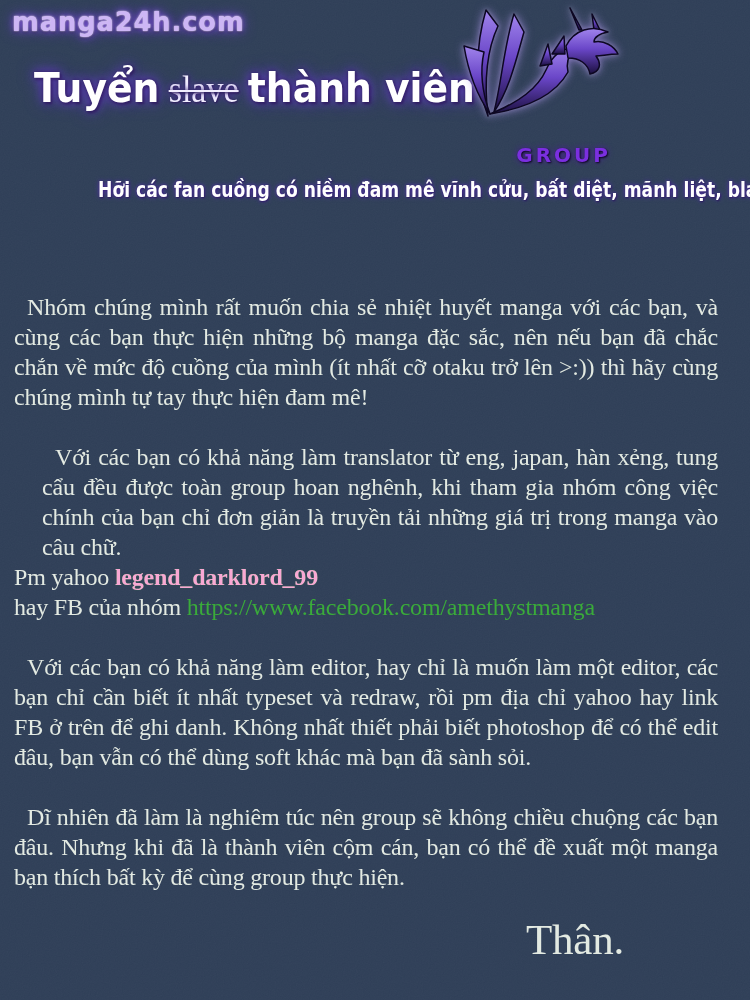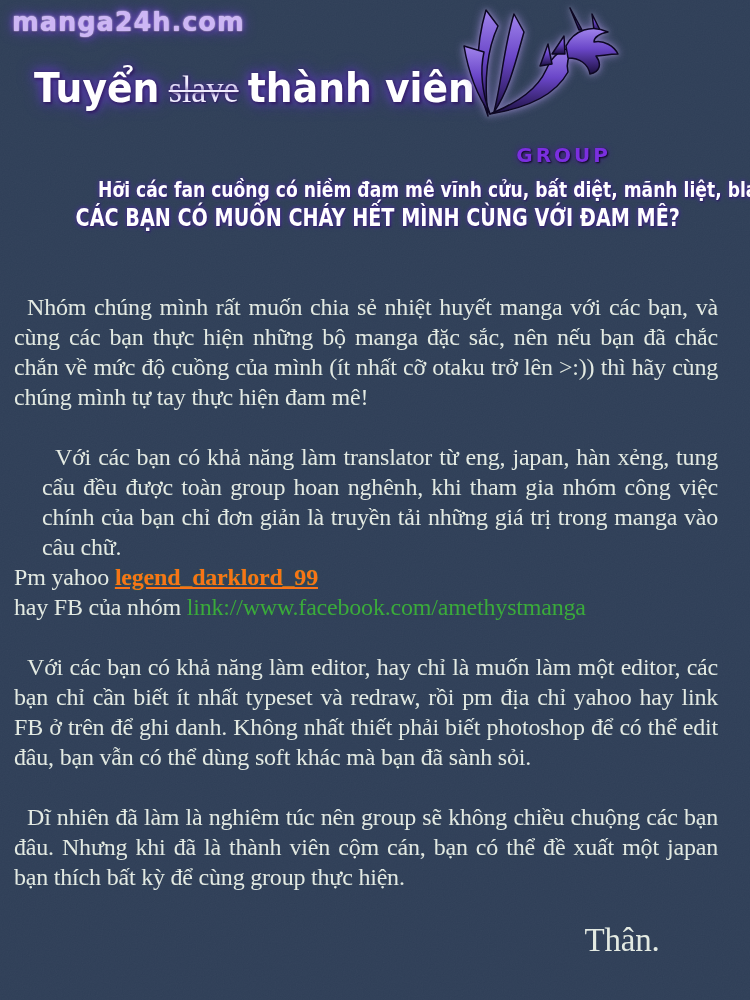--- a/index.html
+++ b/index.html
@@ -82,31 +82,29 @@
   }
   .para {
     text-align:justify;
     text-indent:13px;
     margin-bottom:30px;
   }
   .para.tight { margin-bottom:0;margin-left:28px; }
   .contact-line { line-height:30px; }
   .contact-block { margin-bottom:30px; }
   .link-green-bold {
-    color:#f97316; font-weight:bold;
+    color:#f9a8d4; font-weight:bold;
     text-shadow:0 0 1px rgba(46,184,46,.6);
-    text-decoration:underline;
   }
   .link-green { color:#3aab3a; }
   .closing {
     margin-top:28px;
     padding-left:512px;
-    font-size:33px;
+    font-size:43px;
     line-height:36px;
-    text-align:center;
   }
 </style>
 </head>
 <body>
 
 <div class="page">
 
   <svg class="noise" width="750" height="1000" aria-hidden="true">
     <filter id="n">
         <feTurbulence type="fractalNoise" baseFrequency="0.85" numOctaves="2" stitchTiles="stitch"></feTurbulence>
@@ -143,35 +141,34 @@
         <path d="M158,28 L156,12 L165,30 Z"></path>
         <path d="M130,44 C138,28 156,22 172,30 C162,32 158,36 158,40 C168,38 178,44 182,52 C172,52 166,54 160,54 C166,62 164,70 154,72 C152,62 144,56 132,56 Z"></path>
       </g>
     </svg>
     
     <div class="layer logo-sub">GROUP</div>
   </div>
 
   <div class="layer intro">
     <div class="row"><span class="sq sq1">Hỡi các fan cuồng có niềm đam mê vĩnh cửu, bất diệt, mãnh liệt, bla bla</span></div>
-    <div class="row"><span class="sq sq3">CÁC BẠN CÓ MUỐN CHÁY HẾT MÌNH CÙNG VỚI ĐAM MÊ?</span></div>
   </div>
 
   <div class="layer content">
     <p class="para">Nhóm chúng mình rất muốn chia sẻ nhiệt huyết manga với các bạn, và cùng các bạn thực hiện những bộ manga đặc sắc, nên nếu bạn đã chắc chắn về mức độ cuồng của mình (ít nhất cỡ otaku trở lên &gt;:)) thì hãy cùng chúng mình tự tay thực hiện đam mê!</p>
 
     <div class="contact-block">
       <p class="para tight">Với các bạn có khả năng làm translator từ eng, japan, hàn xẻng, tung cẩu đều được toàn group hoan nghênh, khi tham gia nhóm công việc chính của bạn chỉ đơn giản là truyền tải những giá trị trong manga vào câu chữ.</p>
       <div class="contact-line">
         <span>Pm yahoo </span><span class="link-green-bold">legend_darklord_99</span>
       </div>
       <div class="contact-line">
-        <span>hay FB của nhóm </span><span class="link-green">link://www.facebook.com/amethystmanga</span>
+        <span>hay FB của nhóm </span><span class="link-green">https://www.facebook.com/amethystmanga</span>
       </div>
     </div>
 
     <p class="para">Với các bạn có khả năng làm editor, hay chỉ là muốn làm một editor, các bạn chỉ cần biết ít nhất typeset và redraw, rồi pm địa chỉ yahoo hay link FB ở trên để ghi danh. Không nhất thiết phải biết photoshop để có thể edit đâu, bạn vẫn có thể dùng soft khác mà bạn đã sành sỏi.</p>
-    <p class="para">Dĩ nhiên đã làm là nghiêm túc nên group sẽ không chiều chuộng các bạn đâu. Nhưng khi đã là thành viên cộm cán, bạn có thể đề xuất một japan bạn thích bất kỳ để cùng group thực hiện.</p>
+    <p class="para">Dĩ nhiên đã làm là nghiêm túc nên group sẽ không chiều chuộng các bạn đâu. Nhưng khi đã là thành viên cộm cán, bạn có thể đề xuất một manga bạn thích bất kỳ để cùng group thực hiện.</p>
 
     <div class="closing">Thân.</div>
   </div>
 
 </div>
 
 </body></html>

